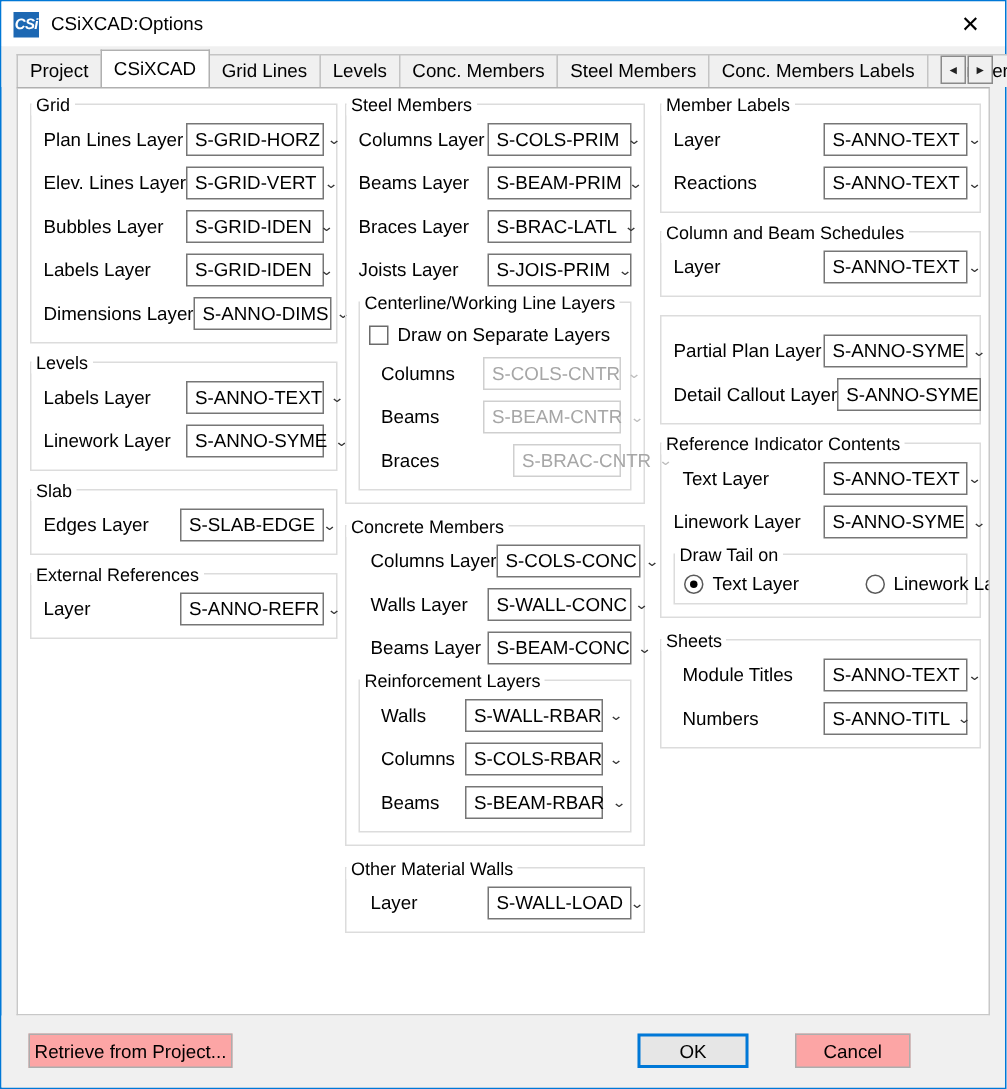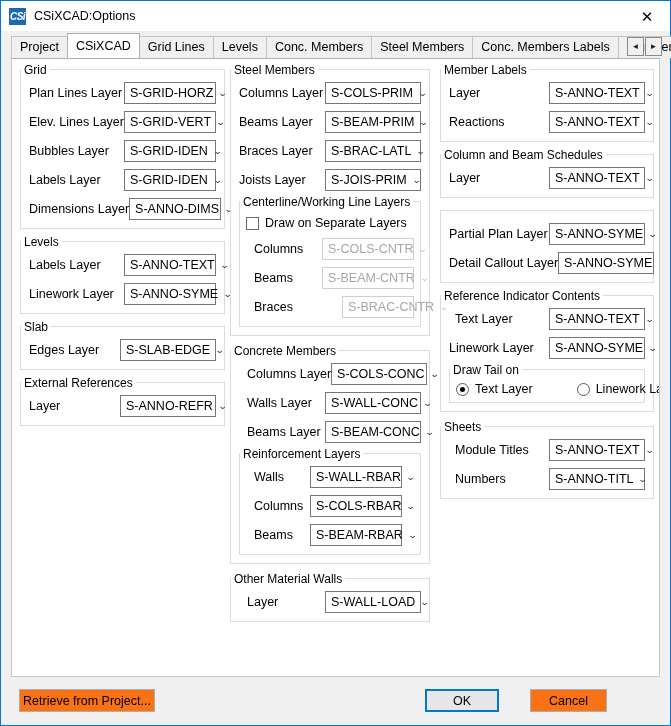--- a/index.html
+++ b/index.html
@@ -236,21 +236,21 @@
     flex: 0 0 48px;
     height: 48px;
     position: relative;
     background: #f0f0f0;
   }
   .btn {
     position: absolute;
     height: 23px;
     box-sizing: border-box;
     border: 1px solid #adadad;
-    background: #f97316;
+    background: #fca5a5;
     font-size: 12.5px;
     color: #000;
     display: flex;
     align-items: center;
     justify-content: center;
   }
   .btn.retrieve { left: 18px; top: 12px; width: 136px; }
   .btn.ok {
     left: 424px; top: 12px; width: 74px;
     border: 2px solid #0078d7;

